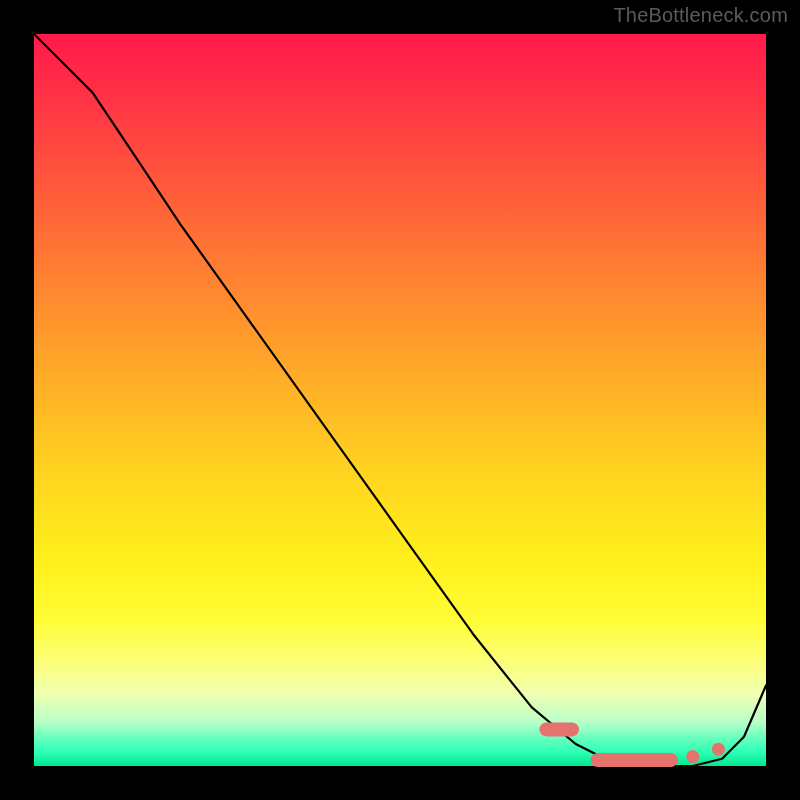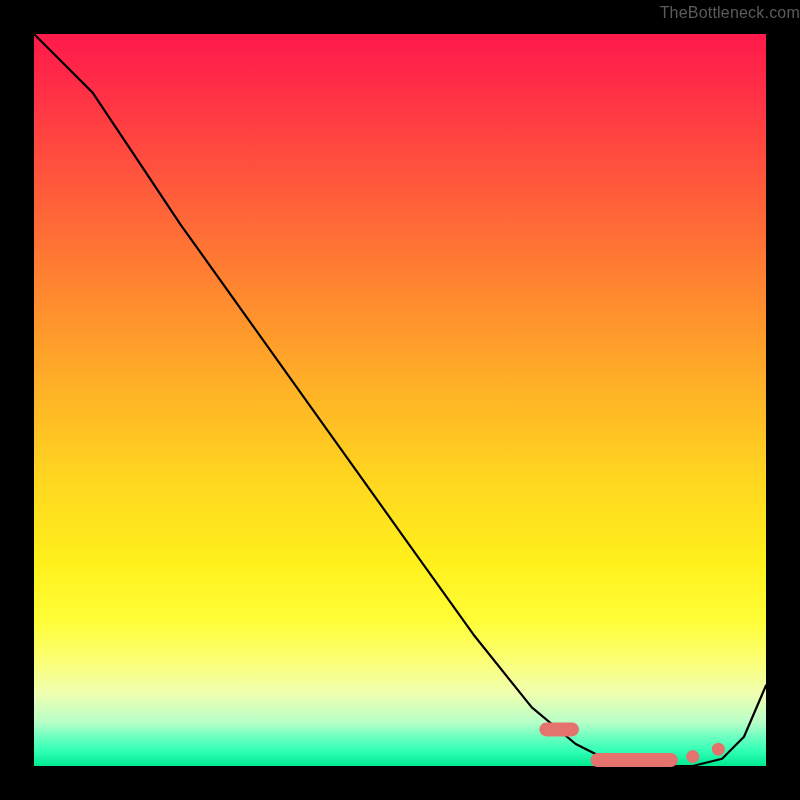--- a/index.html
+++ b/index.html
@@ -12,22 +12,22 @@
     overflow: hidden;
   }
   .stage {
     position: relative;
     width: 800px;
     height: 800px;
   }
   .watermark {
     position: absolute;
     top: 4px;
-    right: 0;
-    font-size: 16px;
+    right: 12px;
+    font-size: 20px;
     font-weight: 500;
     color: #5b5b5b;
     letter-spacing: 0.2px;
     user-select: none;
   }
   .plot {
     position: absolute;
     left: 34px;
     top: 34px;
     width: 732px;

